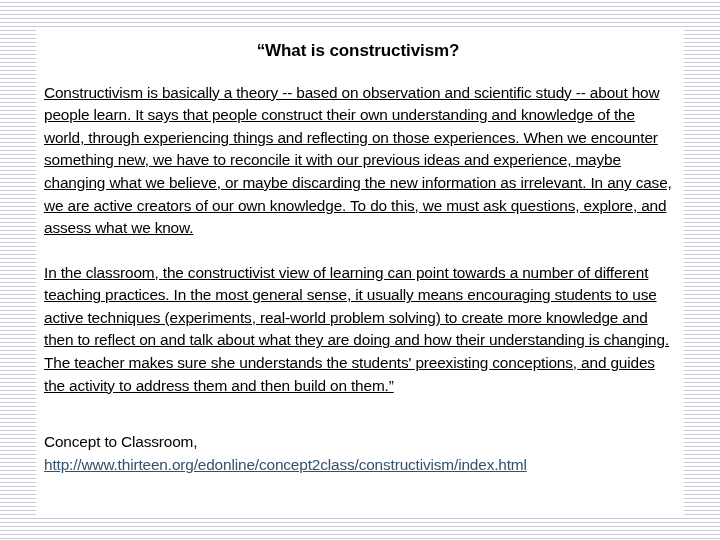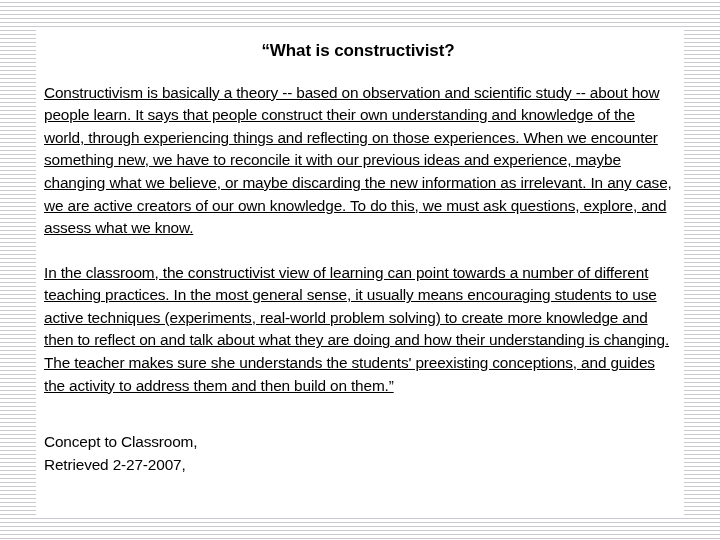--- a/index.html
+++ b/index.html
@@ -104,31 +104,33 @@
     padding: 0;
     line-height: 22.4px;
   }
 </style>
 </head>
 <body>
 
 <div id="slide">
   <div id="content-panel">
 
-    <h1 class="slide-title">“What is constructivist?</h1>
+    <h1 class="slide-title">“What is constructivism?</h1>
 
     <div class="body-block">
       <p id="para-1" class="body-para">Constructivism is basically a theory -- based on observation and scientific study -- about how people learn. It says that people construct their own understanding and knowledge of the world, through experiencing things and reflecting on those experiences. When we encounter something new, we have to reconcile it with our previous ideas and experience, maybe changing what we believe, or maybe discarding the new information as irrelevant. In any case, we are active creators of our own knowledge. To do this, we must ask questions, explore, and assess what we know.</p>
 
       <div class="para-gap"></div>
 
       <p class="body-para">In the classroom, the constructivist view of learning can point towards a number of different teaching practices. In the most general sense, it usually means encouraging students to use active techniques (experiments, real-world problem solving) to create more knowledge and then to reflect on and talk about what they are doing and how their understanding is changing. The teacher makes sure she understands the students' preexisting conceptions, and guides the activity to address them and then build on them.”</p>
     </div>
 
     <div class="citation-block">
       <p class="citation-line">Concept to Classroom,</p>
 
+      <p class="citation-link-row">
+        <a class="citation-link">http://www.thirteen.org/edonline/concept2class/constructivism/index.html</a>
+      </p>
 
-      <p class="citation-line">Retrieved 2-27-2007,</p>
     </div>
 
   </div>
 </div>
 
 </body></html>

